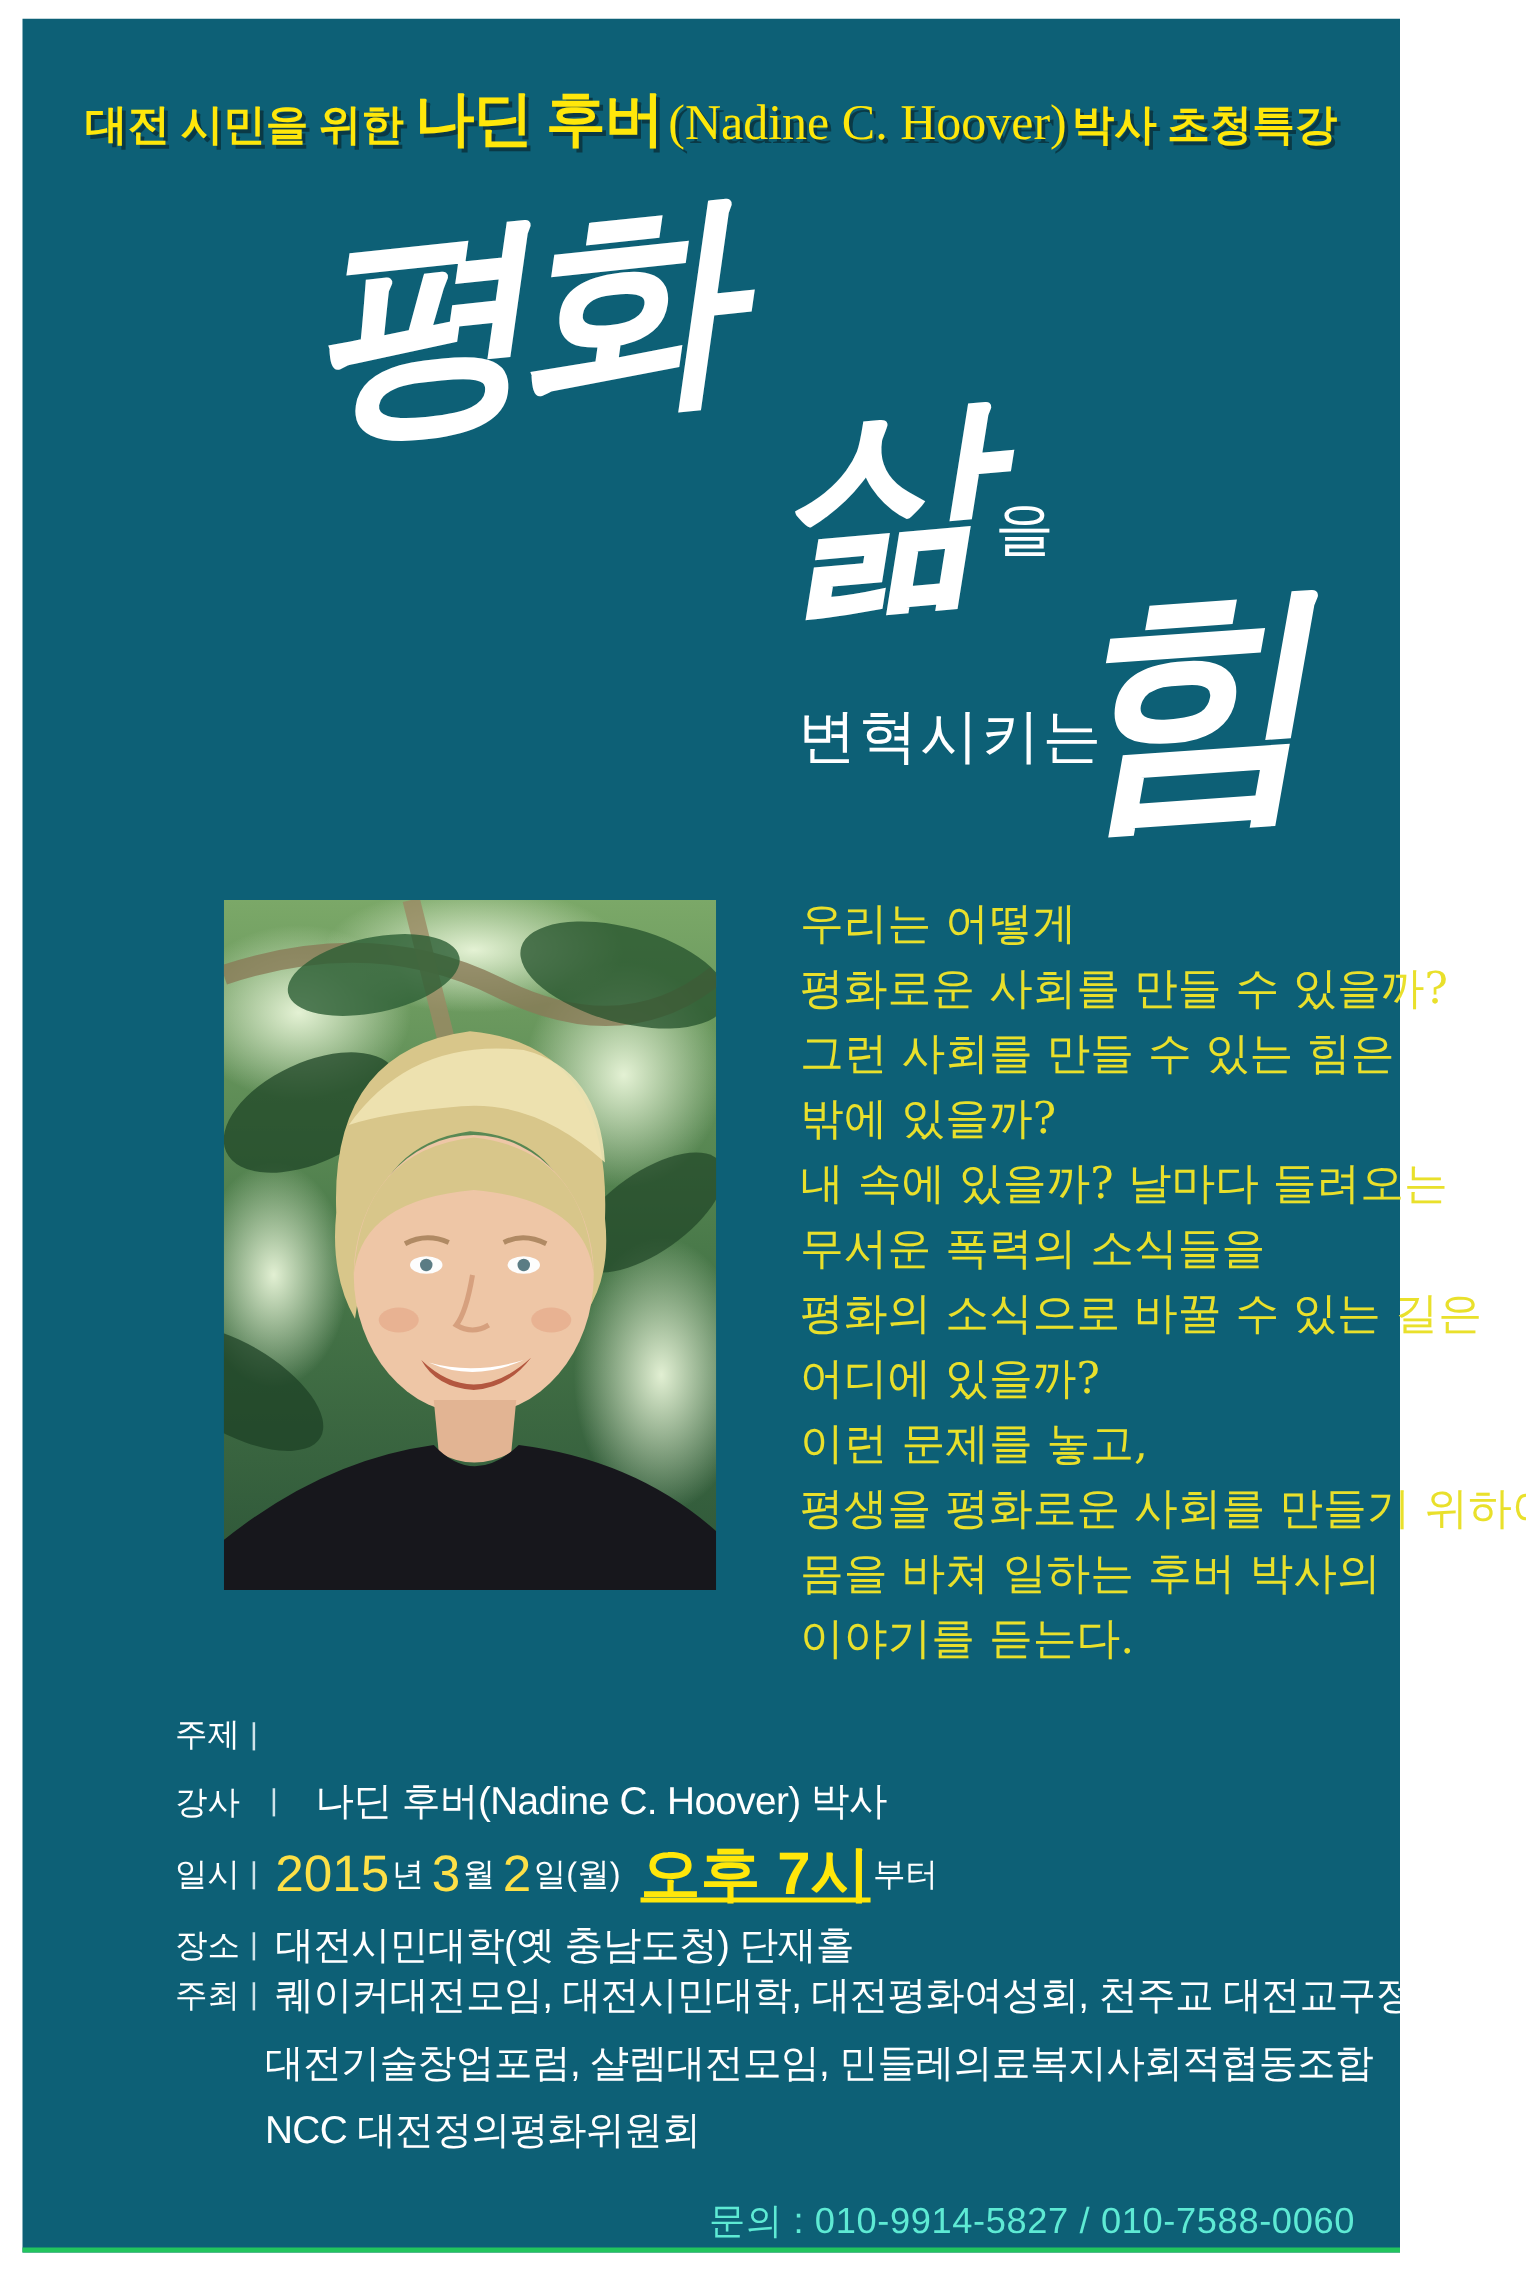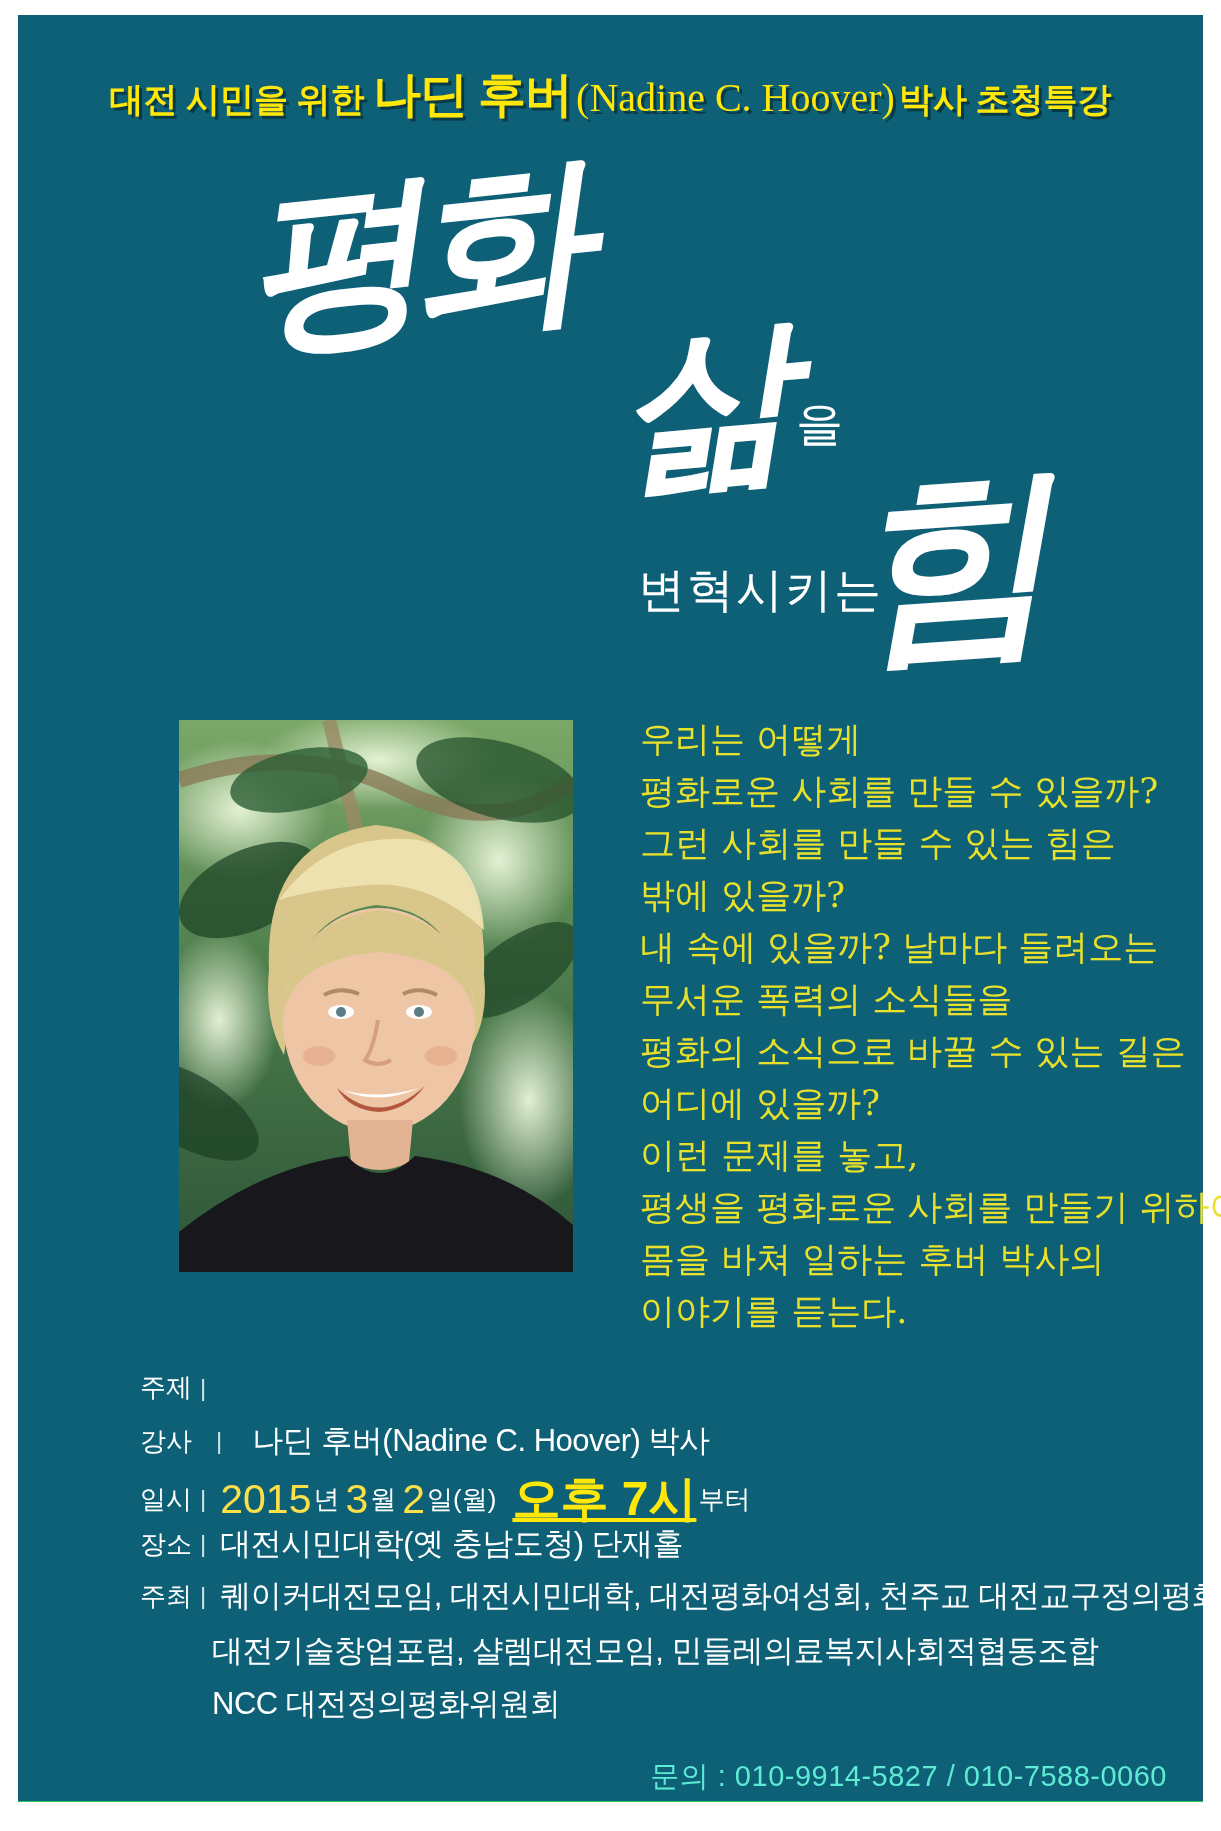--- a/index.html
+++ b/index.html
@@ -6,23 +6,23 @@
   .poster{
     position:relative;
     width:1221px;height:1831px;
     background:#ffffff;
     overflow:hidden;
     font-family:"Liberation Sans", sans-serif;
   }
   .canvas{
     position:absolute;
     left:18px;top:15px;
-    width:1185px;height:1787px;
+    width:1102px;height:1787px;
     background:#0d6076;
-    border-bottom:1px solid #22c55e;
+    border-bottom:4px solid #22c55e;
     box-sizing:border-box;
   }
   
   .header-title{
     position:absolute;
     left:0;top:48px;width:100%;
     text-align:center;
     color:#ffe70a;
     font-family:"Liberation Serif", serif;
     text-shadow:3px 3px 0 rgba(8,32,38,0.6);
@@ -62,21 +62,21 @@
   }
   
   .details{position:absolute;left:82px;top:1352px;width:1110px;color:#ffffff;}
   .drow{position:absolute;left:0;display:flex;align-items:center;white-space:nowrap;margin-left:40px;}
   .drow .lbl{font-size:26px;color:#ffffff;width:58px;}
   .drow .sep{font-size:24px;color:#cfe3ea;margin:0 14px 0 2px;font-weight:200;}
   .drow .val{font-size:31px;color:#ffffff;letter-spacing:-0.5px;}
   .row-topic{top:3px;}
   .row-speaker{top:53px;gap:16px;}
   .row-datetime{top:100px;}
-  .row-venue{top:156px;}
+  .row-venue{top:168px;}
   .row-hosts1{top:208px;}
   .row-hosts2{top:263px;left:72px;}
   .row-hosts3{top:316px;left:72px;}
   .dt-num{font-size:41px;color:#fde047;letter-spacing:0;}
   .dt-unit{font-size:26px;color:#ffffff;margin:0 6px 0 2px;}
   .dt-time{font-size:48px;color:#ffe70a;font-weight:700;margin-left:10px;text-decoration:underline;}
   .dt-suffix{font-size:26px;color:#ffffff;margin-left:2px;}
   
   .contact{
     position:absolute;right:36px;top:1742px;

